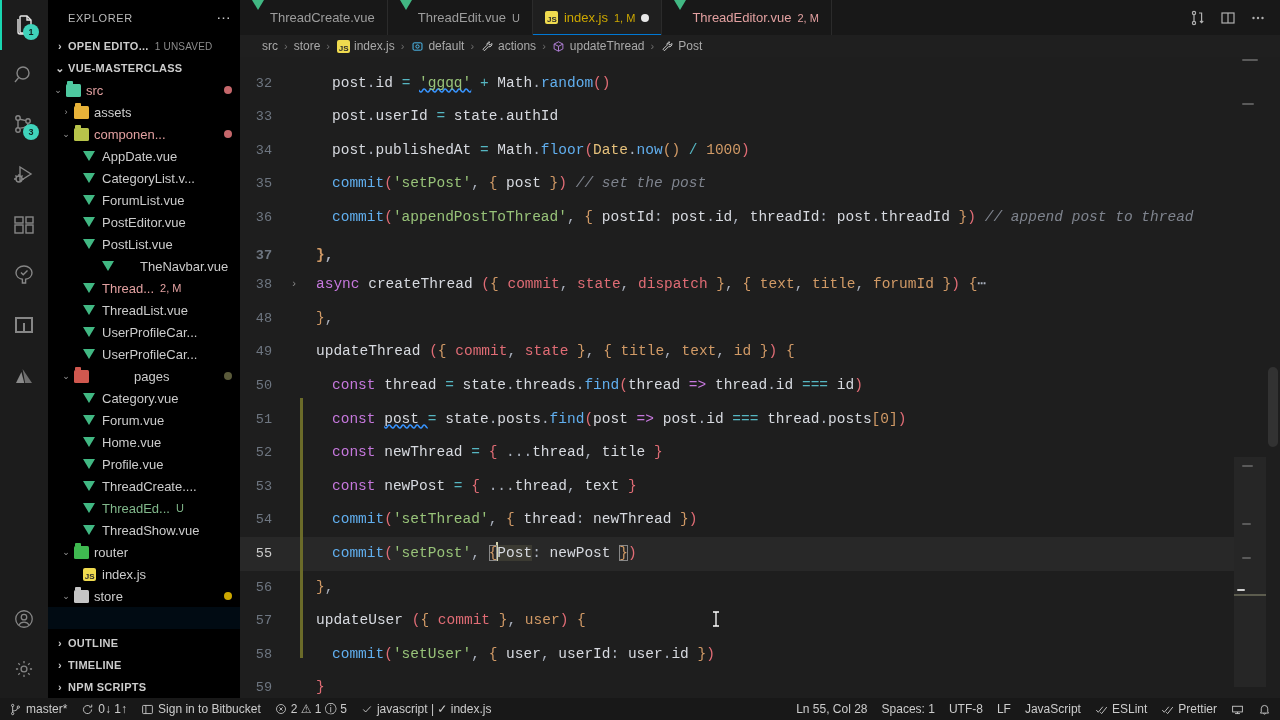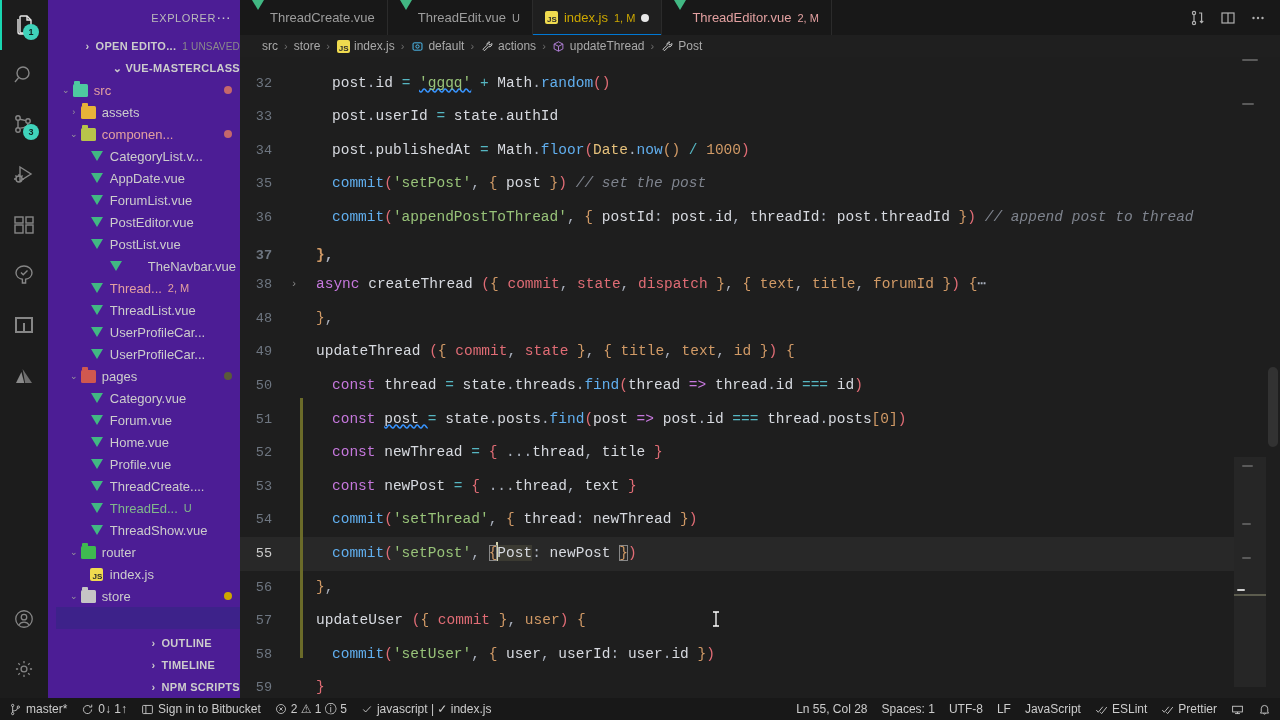--- a/index.html
+++ b/index.html
@@ -29,21 +29,21 @@
     content:""; position:absolute; left:0; top:0; bottom:0; width:2px; background:#18d6b0;
   }
   .act-badge {
     position:absolute; right:9px; bottom:10px; min-width:16px; height:16px; border-radius:8px;
     background:#3fd3bb; color:#11231f; font-size:9px; font-weight:bold;
     display:flex; align-items:center; justify-content:center; padding:0 4px; line-height:1;
   }
   .act-item svg { display:block; }
 
   
-  .sidebar { width:192px; flex:0 0 192px; background:#4c1d95; display:flex; flex-direction:column; overflow:hidden;align-items:flex-end; }
+  .sidebar { width:192px; flex:0 0 192px; background:#000000; display:flex; flex-direction:column; overflow:hidden; }
   .sb-title {
     height:35px; display:flex; align-items:center; padding:0 8px 0 20px;
     font-size:11px; letter-spacing:.6px; color:#bbbbbb; text-transform:uppercase; font-weight:400;
   }
   .sb-title .dots { margin-left:auto; color:#cccccc; font-size:15px; letter-spacing:1px; line-height:8px; padding-bottom:7px;}
   .sb-section {
     height:22px; display:flex; align-items:center; font-size:11px; font-weight:bold;
     letter-spacing:.3px; color:#cccccc; padding-left:4px; text-transform:uppercase;
   }
   .sb-section .chev { width:16px; text-align:center; font-size:11px; color:#cccccc; display:inline-block; }
@@ -281,28 +281,28 @@
               <span class="ic-folder" style="background:#b8c44a"></span>
             </span>
             <span class="nm" style="color:#e2a0a0;padding-left:4px;">componen...</span>
             <span class="dot" style="background:#c5676b"></span>
           </div>
           <div class="row" style="padding-left: 20px;">
             <span class="chev"></span>
             <span class="ico">
               <span class="ic-vue"></span>
             </span>
+            <span class="nm" style="color:#cccccc;padding-left:4px;">AppDate.vue</span>
+          </div>
+          <div class="row" style="padding-left: 20px;">
+            <span class="chev"></span>
+            <span class="ico">
+              <span class="ic-vue"></span>
+            </span>
             <span class="nm" style="color:#cccccc;padding-left:4px;">CategoryList.v...</span>
-          </div>
-          <div class="row" style="padding-left: 20px;">
-            <span class="chev"></span>
-            <span class="ico">
-              <span class="ic-vue"></span>
-            </span>
-            <span class="nm" style="color:#cccccc;padding-left:4px;">AppDate.vue</span>
           </div>
           <div class="row" style="padding-left: 20px;">
             <span class="chev"></span>
             <span class="ico">
               <span class="ic-vue"></span>
             </span>
             <span class="nm" style="color:#cccccc;padding-left:4px;">ForumList.vue</span>
           </div>
           <div class="row" style="padding-left: 20px;">
             <span class="chev"></span>
@@ -352,21 +352,21 @@
             <span class="ico">
               <span class="ic-vue"></span>
             </span>
             <span class="nm" style="color:#cccccc;padding-left:4px;">UserProfileCar...</span>
           </div>
           <div class="row" style="padding-left: 12px;">
             <span class="chev">⌄</span>
             <span class="ico">
               <span class="ic-folder" style="background:#d0584f"></span>
             </span>
-            <span class="nm" style="color:#cccccc;padding-left:4px;">pages</span>
+            <span class="nm" style="color:#cccccc;padding-left:4px;margin-left:40px;">pages</span>
             <span class="dot" style="background:#5a5a3a"></span>
           </div>
           <div class="row" style="padding-left: 20px;">
             <span class="chev"></span>
             <span class="ico">
               <span class="ic-vue"></span>
             </span>
             <span class="nm" style="color:#cccccc;padding-left:4px;">Category.vue</span>
           </div>
           <div class="row" style="padding-left: 20px;">

